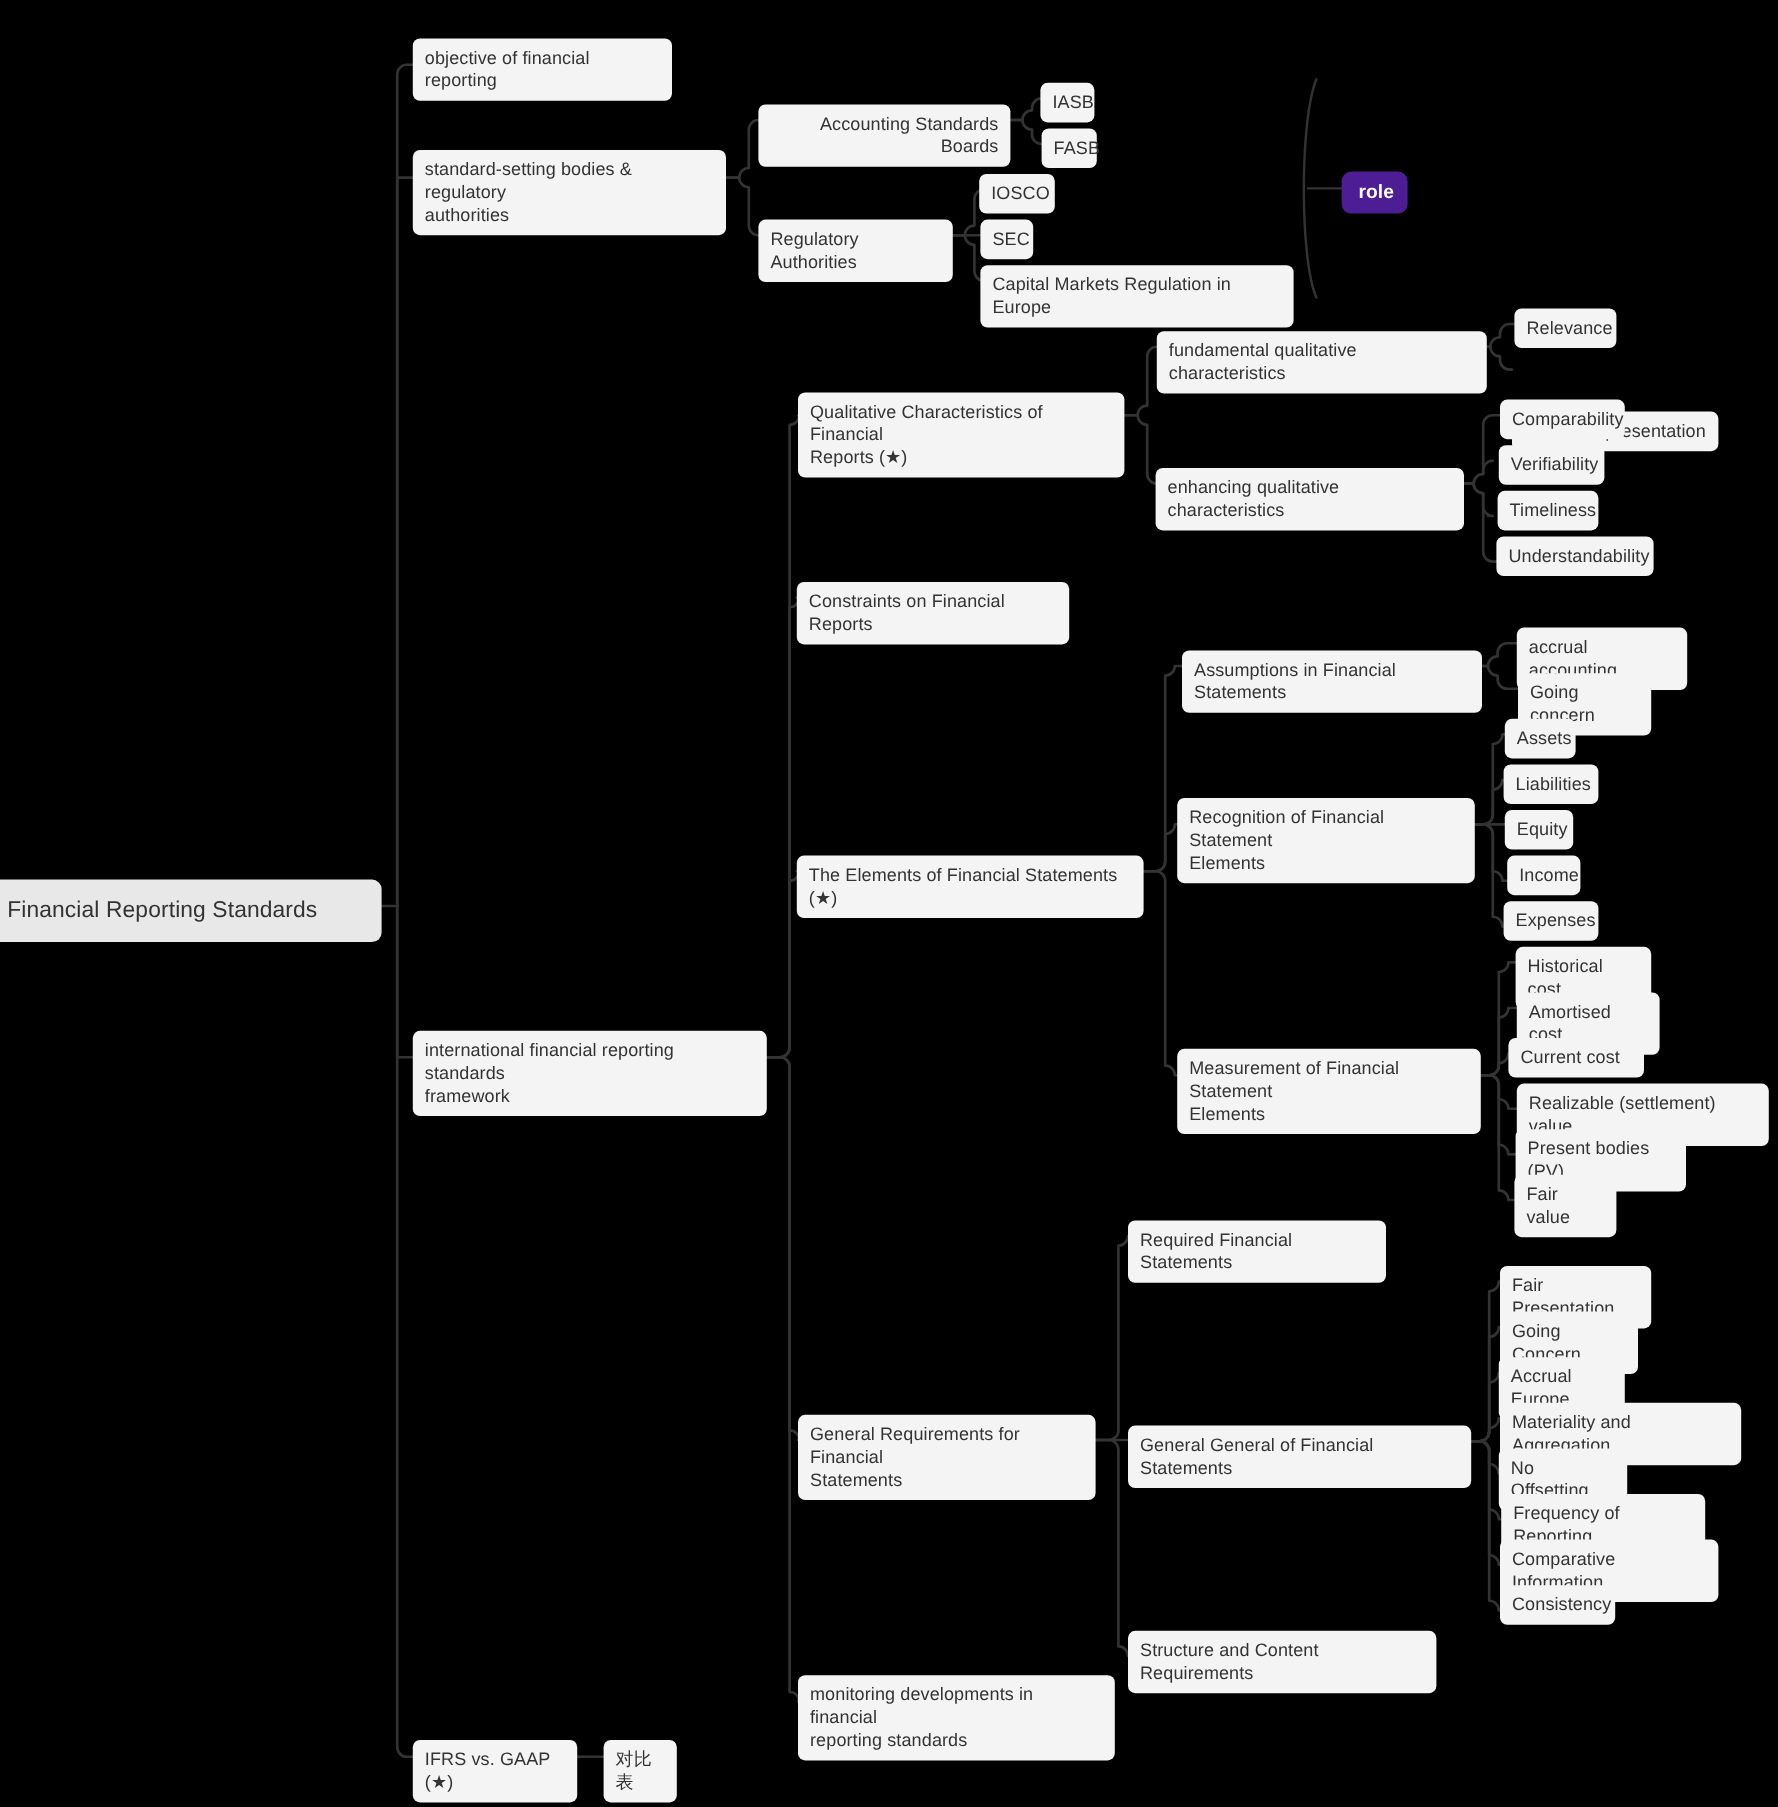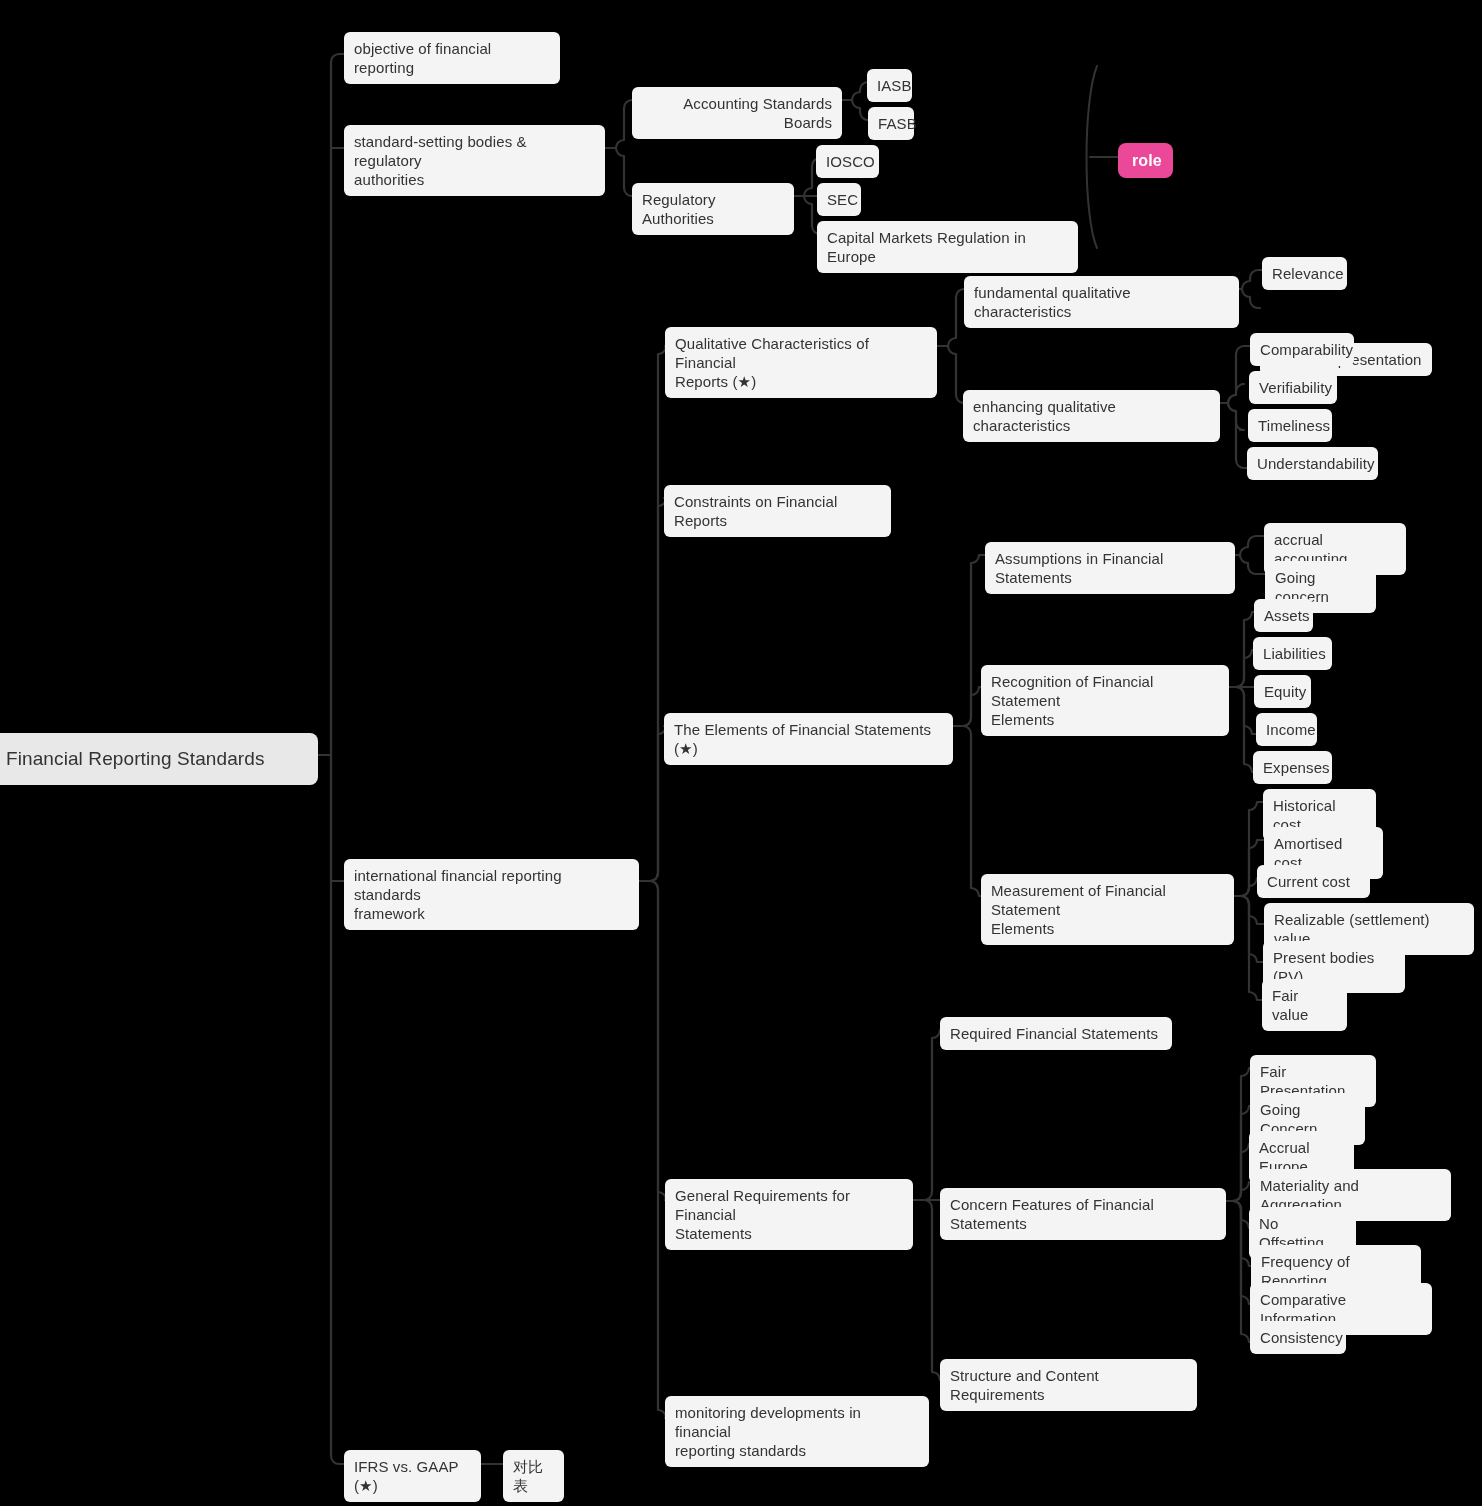--- a/index.html
+++ b/index.html
@@ -24,21 +24,21 @@
     letter-spacing:.1px;
   }
   .node.root{
     background:#e8e8e8;
     font-size:19px;
     line-height:24px;
     padding:14px 16px;
     border-radius:0 8px 8px 0;
   }
   .node.badge{
-    background:#ec4899;
+    background:#4c1d95;
     color:#ffffff;
     font-weight:bold;
     font-size:16px;
     border-radius:8px;
     padding:8px 14px;
   }
 </style>
 </head>
 <body>
 
@@ -180,23 +180,23 @@
   <div class="node" style="left:1263px;top:789px;width:113px;">Historical cost</div>
   <div class="node" style="left:1264px;top:827px;width:119px;">Amortised cost</div>
   <div class="node" style="left:1257px;top:865px;width:113px;">Current cost</div>
   <div class="node" style="left:1264px;top:903px;width:210px;">Realizable (settlement) value</div>
   <div class="node" style="left:1263px;top:941px;width:142px;">Present bodies (PV)</div>
   <div class="node" style="left:1262px;top:979px;width:85px;">Fair value</div>
 
   <div class="node" style="left:665px;top:1179px;width:248px;">General Requirements for Financial
 Statements</div>
 
-  <div class="node" style="left:940px;top:1017px;width:232px;">Required Financial Statements</div>
-
-  <div class="node" style="left:940px;top:1188px;width:286px;">Concern Features of Financial Statements</div>
+  <div class="node" style="left:940px;top:1017px;width:215px;">Required Financial Statements</div>
+
+  <div class="node" style="left:940px;top:1188px;width:286px;">General General of Financial Statements</div>
   <div class="node" style="left:1250px;top:1055px;width:126px;">Fair Presentation</div>
   <div class="node" style="left:1250px;top:1093px;width:115px;">Going Concern</div>
   <div class="node" style="left:1249px;top:1131px;width:105px;">Accrual Europe</div>
   <div class="node" style="left:1250px;top:1169px;width:201px;">Materiality and Aggregation</div>
   <div class="node" style="left:1249px;top:1207px;width:107px;">No Offsetting</div>
   <div class="node" style="left:1251px;top:1245px;width:170px;">Frequency of Reporting</div>
   <div class="node" style="left:1250px;top:1283px;width:182px;">Comparative Information</div>
   <div class="node" style="left:1250px;top:1321px;width:96px;">Consistency</div>
 
   <div class="node" style="left:940px;top:1359px;width:257px;">Structure and Content Requirements</div>

